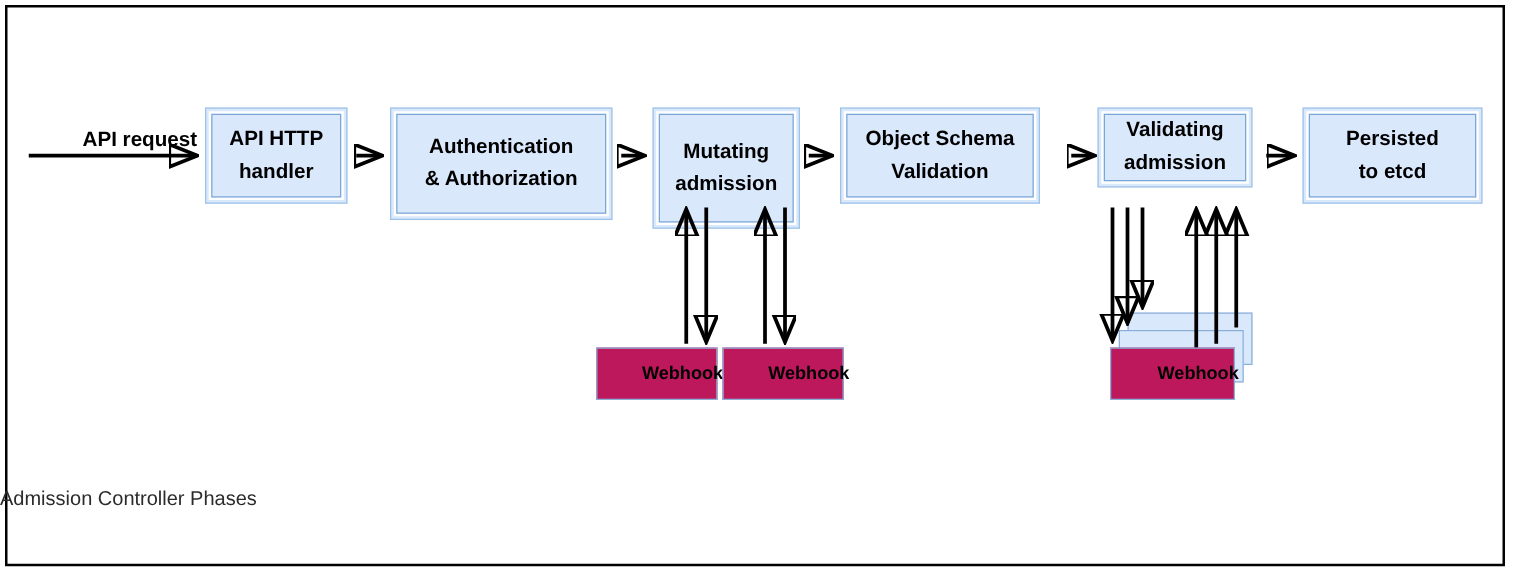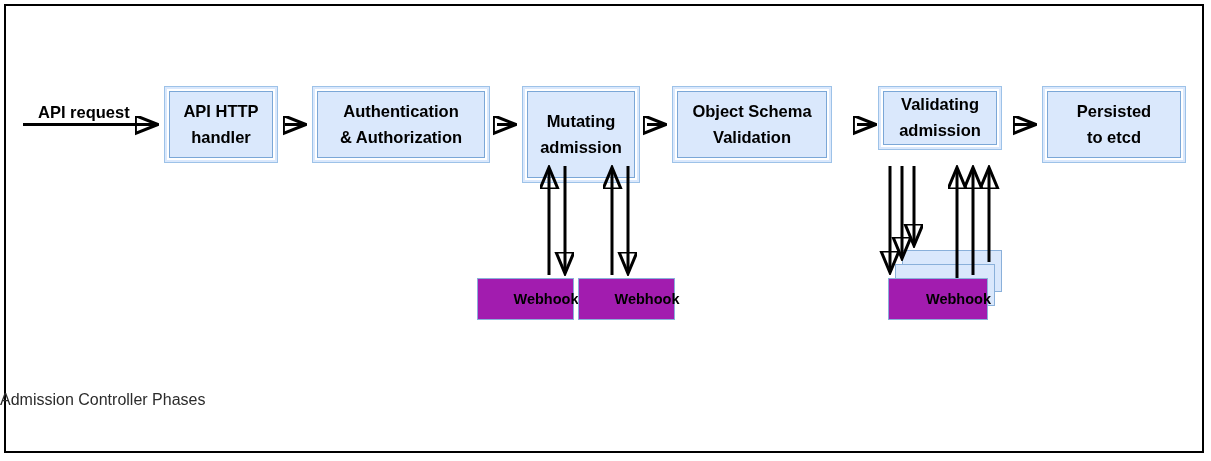--- a/index.html
+++ b/index.html
@@ -56,21 +56,21 @@
     color: #000000;
     line-height: 1.55;
     white-space: nowrap;
     text-align: center;
   }
 
   
   .webhook-box {
     position: absolute;
     box-sizing: border-box;
-    background: #a21caf;
+    background: #be185d;
     border: 1px solid #8ab0da;
     display: flex;
     align-items: center;
     justify-content: center;
     padding-left: 41px;
   }
   .webhook-box .wlabel {
     font-weight: bold;
     font-size: 14.5px;
     color: #000000;
@@ -83,20 +83,21 @@
     border: 1px solid #8ab0da;
   }
 
   
   .free-label {
     position: absolute;
     font-weight: bold;
     font-size: 16.5px;
     color: #000000;
     white-space: nowrap;
+    margin-left: 28px;
   }
   .caption {
     position: absolute;
     font-size: 16px;
     font-weight: normal;
     color: #2b2b2b;
     white-space: nowrap;
     text-align: left;
   }
 
@@ -123,21 +124,21 @@
 
   <div class="free-label" style="left:38px; top:103px;">API request</div>
 
   <div class="phase-box" style="left:164px; top:86px; width:114px; height:77px;">
     <div class="inner">
       <div class="line">API HTTP</div>
       <div class="line">handler</div>
     </div>
   </div>
 
-  <div class="phase-box" style="left:312px; top:86px; width:178px; height:77px;">
+  <div class="phase-box" style="left:312px; top:86px; width:178px; height:90px;">
     <div class="inner">
       <div class="line">Authentication</div>
       <div class="line">&amp; Authorization</div>
     </div>
   </div>
 
   <div class="phase-box" style="left:522px; top:86px; width:118px; height:97px;">
     <div class="inner">
       <div class="line">Mutating</div>
       <div class="line">admission</div>

